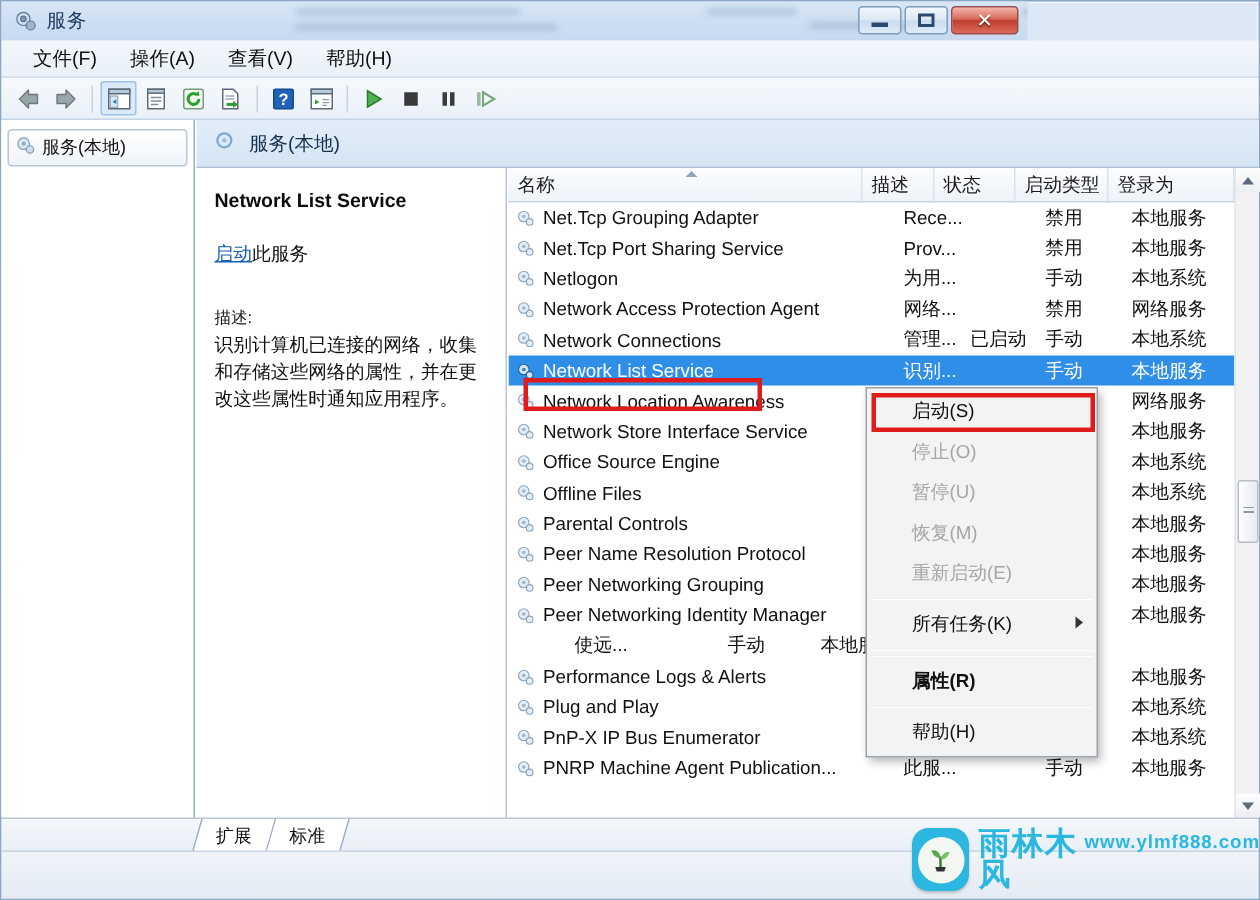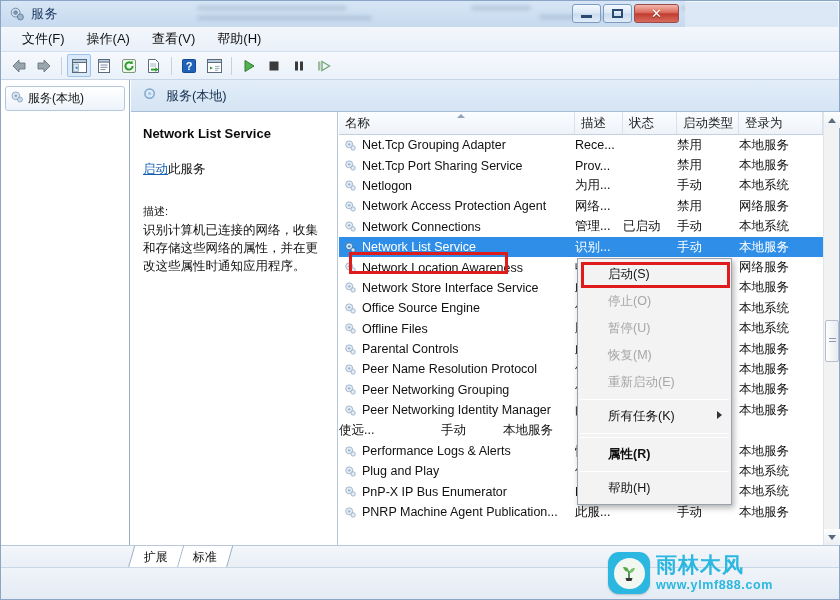--- a/index.html
+++ b/index.html
@@ -160,21 +160,21 @@
   .rows {
     position: absolute; left: 0; top: 23px; width: 484px; height: 410px;
     overflow: hidden;
   }
   .row {
     display: flex; height: 20.4px; align-items: center;
     font-size: 12.5px; color: #111; white-space: nowrap; cursor: default;
   }
   .row.selected { background: #2f8fe8; color: #ffffff; }
   .c-name  { width: 236px; display: flex; align-items: center; gap: 5px; padding-left: 5px; overflow: hidden; }
-  .c-desc  { width: 48px; overflow: hidden; }
+  .c-desc  { width: 48px; overflow: hidden; margin-left: 44px; }
   .c-state { width: 54px; overflow: hidden; }
   .c-start { width: 62px; overflow: hidden; }
   .c-logon { width: 74px; overflow: hidden; }
 
   
   .svc-ico { width: 13px; height: 13px; flex: 0 0 13px; position: relative; }
 
   
   .vscroll {
     position: absolute; right: 0; top: 0; width: 16px; height: 433px;
@@ -250,21 +250,21 @@
     position: absolute; left: 608px; top: 552px; z-index: 60;
     display: flex; align-items: center; gap: 6px;
   }
   .wm-logo {
     width: 42px; height: 42px; border-radius: 11px;
     background: #2bb7e0; display:flex; align-items:center; justify-content:center;
     box-shadow: 0 1px 2px rgba(0,0,0,.2);
   }
   .wm-inner { width: 31px; height: 31px; border-radius: 50%; background: #f2f7f2;
               display:flex; align-items:center; justify-content:center; }
-  .wm-text { display: flex; flex-direction: column; line-height: 1; }
+  .wm-text { display: flex; flex-direction: row; line-height: 1; }
   .wm-cn { font-size: 21px; font-weight: bold; color: #2bb7e0; letter-spacing: 1px;
            font-family: "DejaVu Sans", sans-serif; }
   .wm-url { font-size: 12.5px; font-weight: bold; color: #2bb7e0; letter-spacing: .6px;
             margin-top: 3px; }
 </style>
 </head>
 <body>
 
 <div id="app">
   <div class="win-frame"></div>

